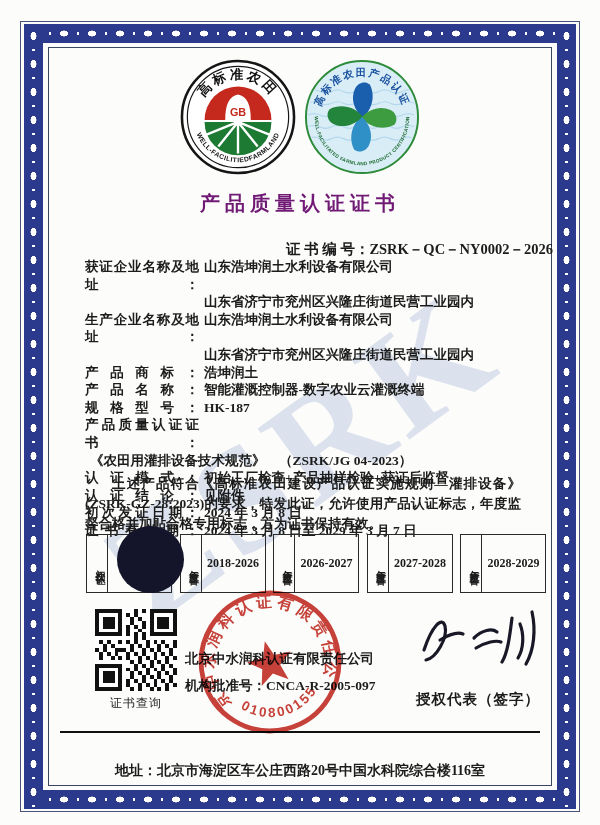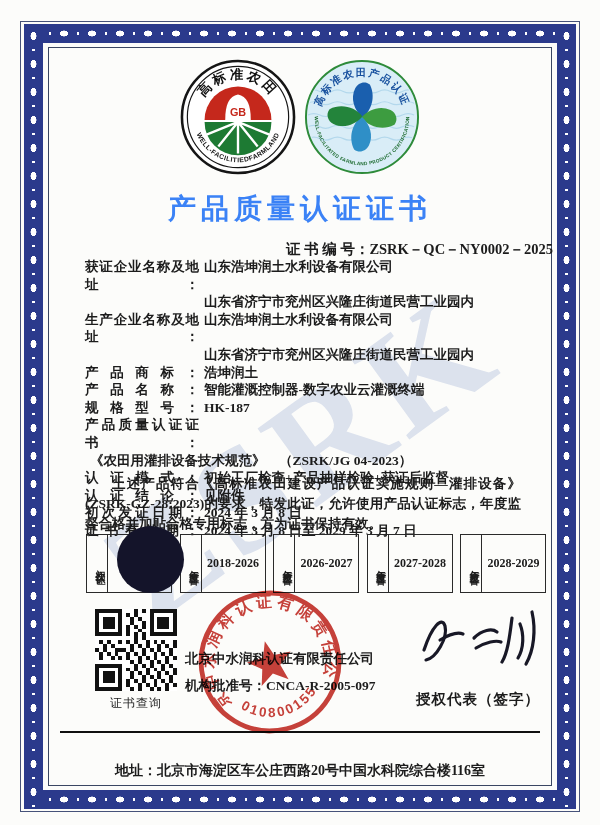--- a/index.html
+++ b/index.html
@@ -17,22 +17,22 @@
     background-image:radial-gradient(ellipse 5px 7px at 9.5px 12px,#fff 58%,rgba(255,255,255,0) 62%),
                      radial-gradient(circle 2.2px at 9.5px 26px,#fff 60%,rgba(255,255,255,0) 65%);
     background-size:19px 28px;}
   .band.top{top:24px;} .band.bottom{bottom:16px;} .band.left{left:24px;} .band.right{right:24px;}
   
   .wm{position:absolute;left:30px;top:370px;width:540px;text-align:center;z-index:1;
       transform:rotate(-36deg);font-size:150px;font-weight:bold;letter-spacing:8px;
       color:rgba(122,148,198,0.25);font-family:"Liberation Serif","DejaVu Serif",serif;pointer-events:none;}
   
   .logos{position:absolute;left:0;right:0;top:56px;display:flex;justify-content:center;gap:6px;z-index:2;}
-  .title{position:absolute;left:0;right:0;top:190px;text-align:center;font-size:28px;font-weight:bold;
-         letter-spacing:5px;z-index:2;font-family:"Liberation Sans","DejaVu Sans",sans-serif;color:#3b82f6;}
+  .title{position:absolute;left:0;right:0;top:190px;text-align:center;font-size:20px;font-weight:bold;
+         letter-spacing:5px;z-index:2;font-family:"Liberation Sans","DejaVu Sans",sans-serif;color:#701a75;}
   .certno{position:absolute;left:286px;top:240px;font-size:14.5px;font-weight:bold;z-index:2;}
   
   .fields{position:absolute;left:85px;top:258px;width:440px;font-size:13.5px;font-weight:bold;
           line-height:17.6px;z-index:2;}
   .flabel{display:inline-block;width:114px;text-align:justify;text-align-last:justify;vertical-align:top;}
   .fval{display:inline-block;margin-left:5px;white-space:nowrap;}
   .fsub{margin-left:119px;white-space:nowrap;}
   .statement{position:absolute;left:85px;top:474px;width:436px;font-size:13.5px;font-weight:bold;
              line-height:20px;text-align:justify;text-indent:2em;z-index:2;}
   
@@ -118,21 +118,21 @@
         <textPath href="#arcR1" startOffset="50%" text-anchor="middle">高标准农田产品认证</textPath>
       </text>
       <text font-size="4.9" font-weight="bold" fill="#1c6b2f" letter-spacing="0.3" font-family="Liberation Sans, DejaVu Sans, sans-serif">
         <textPath href="#arcR2" startOffset="50%" text-anchor="middle">WELL-FACILITATED FARMLAND PRODUCT CERTIFICATION</textPath>
       </text>
     </svg>
   </div>
 
   <div class="title">产品质量认证证书</div>
   <div class="certno">
-    <span>证 书 编 号：</span><span>ZSRK－QC－NY0002－2025</span>
+    <span>证 书 编 号：</span><span>ZSRK－QC－NY0002－2026</span>
   </div>
 
   <div class="fields">
     <div class="frow">
       <span class="flabel">获证企业名称及地址：</span><span class="fval">山东浩坤润土水利设备有限公司</span>
       <div class="fsub">山东省济宁市兖州区兴隆庄街道民营工业园内</div>
     </div>
     <div class="frow">
       <span class="flabel">生产企业名称及地址：</span><span class="fval">山东浩坤润土水利设备有限公司</span>
       <div class="fsub">山东省济宁市兖州区兴隆庄街道民营工业园内</div>

